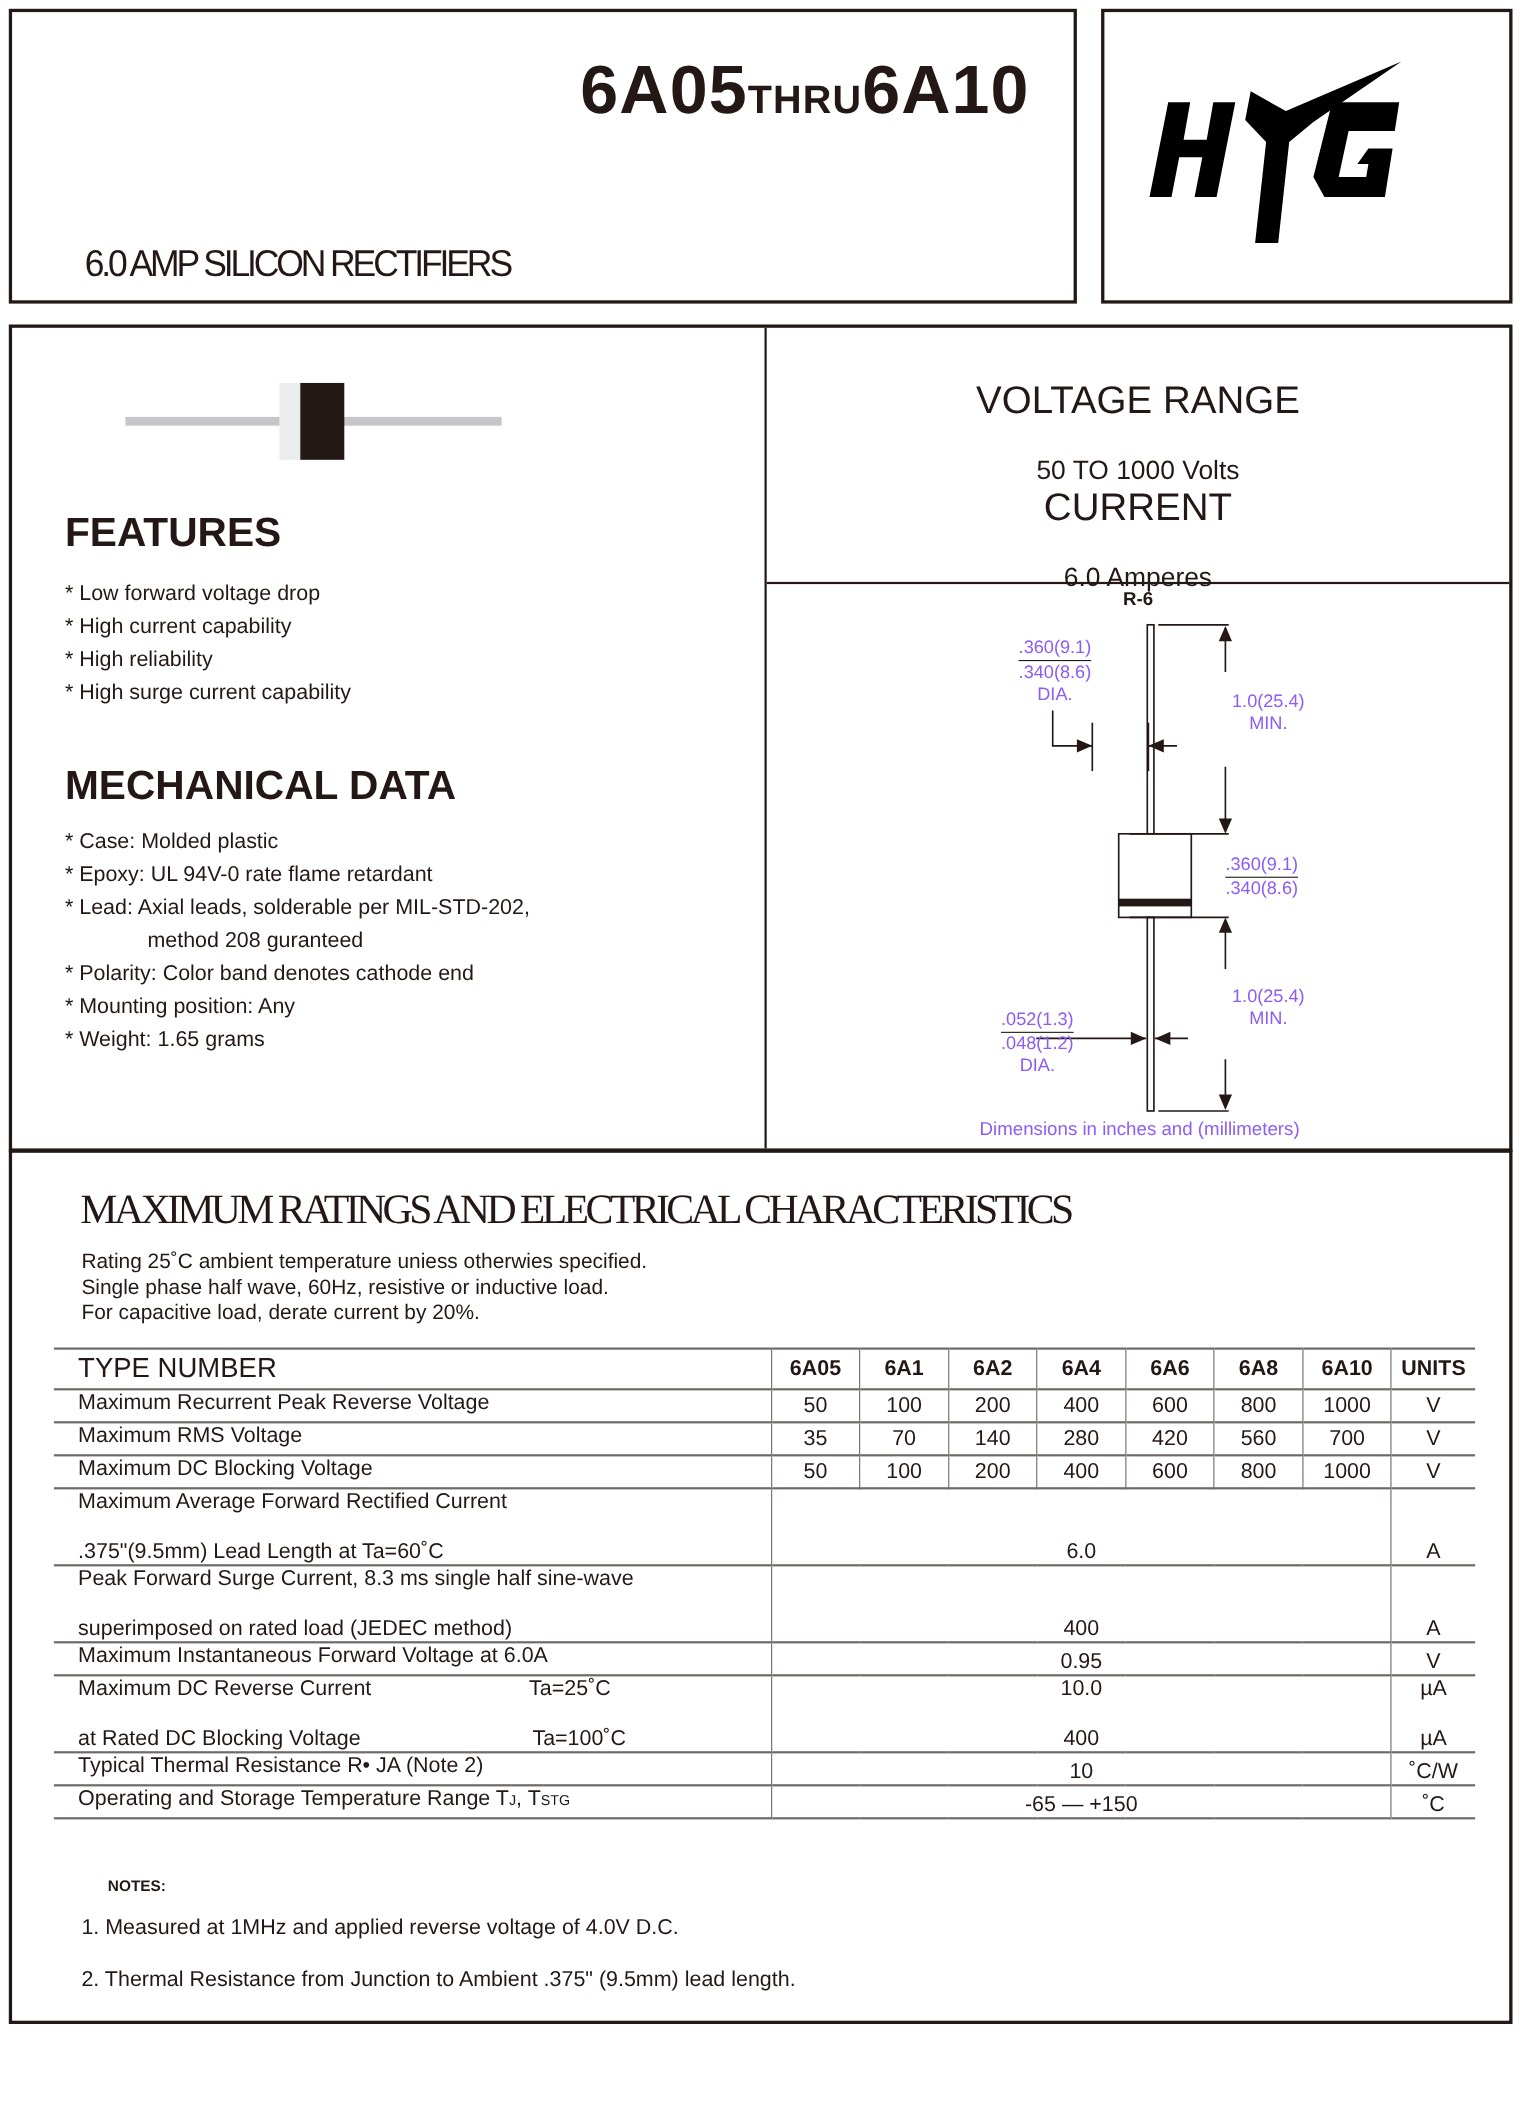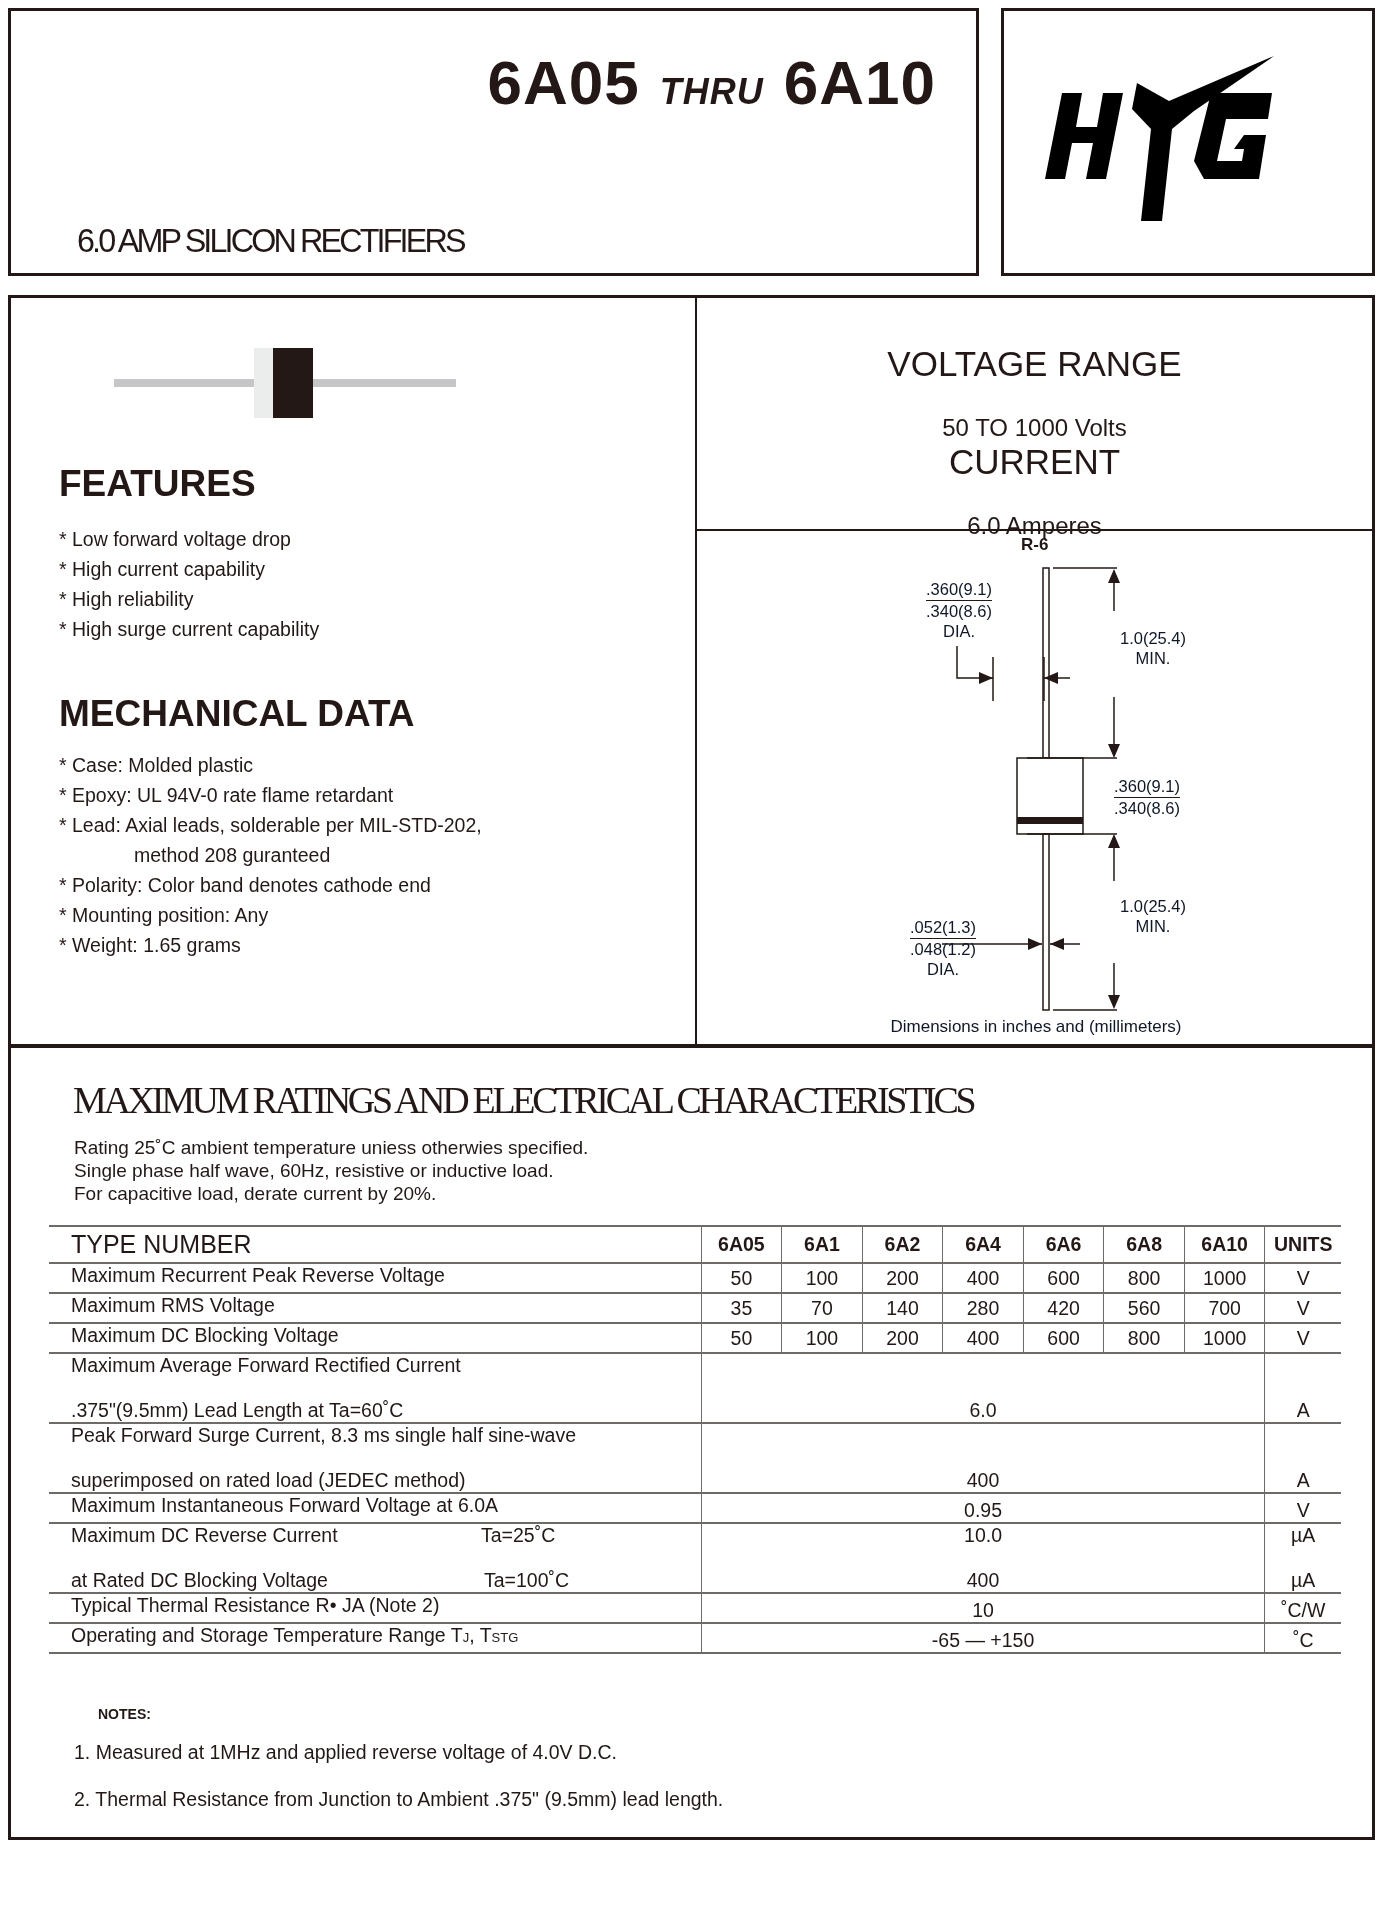--- a/index.html
+++ b/index.html
@@ -4,38 +4,38 @@
 <style>
   html, body { margin: 0; padding: 0; background: #ffffff; }
   body { width: 1382px; height: 1919px; position: relative; font-family: "Liberation Sans", sans-serif; color: #231815; overflow: hidden; }
   .box { position: absolute; border: 3px solid #231815; box-sizing: border-box; }
   .abs { position: absolute; }
 
   
   #title-box { left: 8px; top: 8px; width: 971px; height: 268px; }
   #logo-box { left: 1001px; top: 8px; width: 374px; height: 268px; }
   .title-main { position: absolute; right: 40px; top: 36px; font-weight: bold; font-size: 62px; letter-spacing: 1px; white-space: nowrap; }
-  .title-main .thru { font-size: 36px; margin: 0 20px; font-style: italic; }
+  .title-main .thru { font-size: 36px; margin: 0 0; }
   .subtitle { position: absolute; left: 66px; top: 210px; font-size: 34px; letter-spacing: -3px; transform: scaleX(0.95); transform-origin: left; white-space: nowrap; }
 
   
   #mid-box { left: 8px; top: 295px; width: 1367px; height: 752px; }
   .vdiv { position: absolute; left: 684px; top: 0; width: 2px; height: 100%; background: #231815; }
   .hdiv { position: absolute; left: 686px; top: 231px; right: 0; height: 2px; background: #231815; }
 
   .section-h { position: absolute; font-weight: bold; font-size: 37px; }
   .bullets { position: absolute; font-size: 19.5px; line-height: 30px; }
   .bullets div { white-space: nowrap; }
   .indent { padding-left: 75px; }
 
   .vr-block { position: absolute; left: 686px; top: 0; right: 0; height: 231px; text-align: center; }
   .vr-big { font-size: 35px; line-height: 38px; }
   .vr-small { font-size: 24px; line-height: 30px; margin-top: 30px; }
 
-  .dim { position: absolute; font-size: 16.5px; line-height: 20px; color: #0f172a; white-space: nowrap; }
+  .dim { position: absolute; font-size: 16.5px; line-height: 20px; color: #8b5cf6; white-space: nowrap; }
   .dim .frac { border-bottom: 1.5px solid #231815; display: inline-block; padding-bottom: 1px; }
 
   
   #rat-box { left: 8px; top: 1045px; width: 1367px; height: 795px; }
   .rat-title { position: absolute; left: 62px; top: 30px; font-size: 38px; letter-spacing: -3.3px; white-space: nowrap; font-family: Liberation Serif, serif; }
   .rat-notes { position: absolute; left: 63px; top: 88px; font-size: 19px; line-height: 23px; }
 
   table.specs { position: absolute; left: 38px; top: 177px; width: 1292px; border-collapse: collapse; font-size: 19.5px; }
   table.specs td { border-top: 2px solid #6e6a68; padding: 0; vertical-align: bottom; height: 28px; }
   table.specs tr.tall td { height: 68px; }

